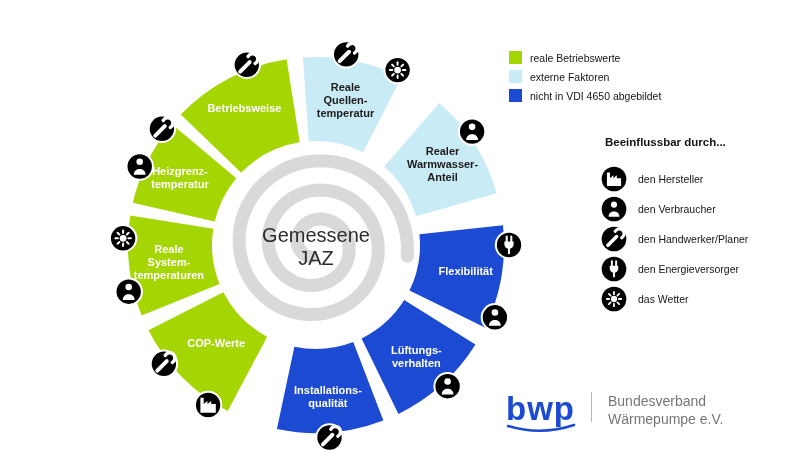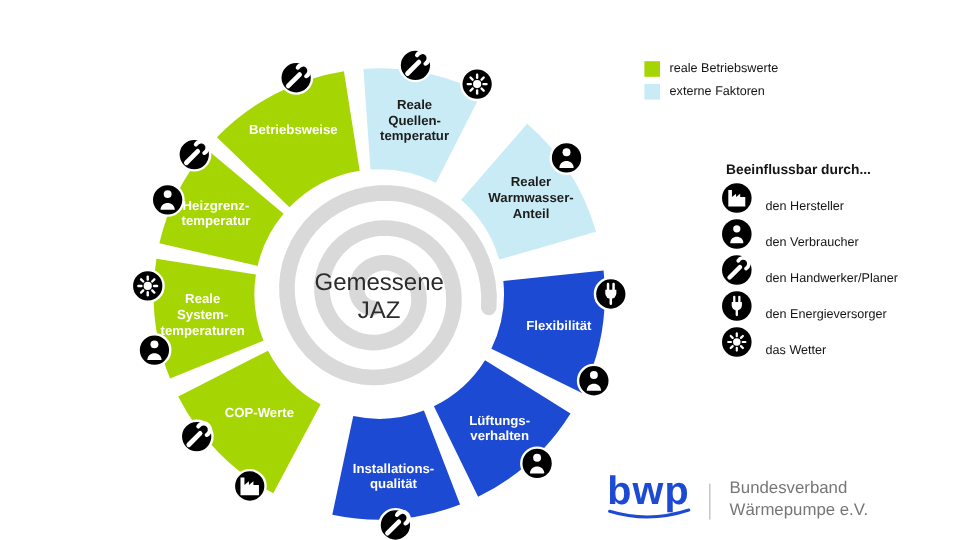--- a/index.html
+++ b/index.html
@@ -1,29 +1,29 @@
 <!DOCTYPE html>
 <html><head>
 <meta charset="utf-8">
 <style>
   html,body{margin:0;padding:0;background:#fff;}
   .canvas{position:relative;width:800px;height:450px;background:#ffffff;overflow:hidden;
           font-family:"Liberation Sans",sans-serif;}
   #diagram{position:absolute;left:0;top:0;}
   .title{position:absolute;left:141px;top:6px;font-size:16px;font-weight:bold;color:#141414;letter-spacing:.2px;}
   .legend{position:absolute;left:509px;top:51px;}
-  .legend-row{display:flex;gap:8px;margin-bottom:6px;margin-left:28px;}
+  .legend-row{display:flex;align-items:center;gap:8px;margin-bottom:6px;}
   .swatch{width:13px;height:13px;flex:0 0 13px;}
   .legend-label{font-size:10.5px;color:#141414;}
   .influencers{position:absolute;left:601px;top:136px;}
-  .inf-heading{font-size:11.5px;font-weight:bold;color:#141414;margin-left:4px;}
-  .inf-row{display:flex;align-items:flex-end;gap:11px;height:30px;}
+  .inf-heading{font-size:11.5px;font-weight:bold;color:#141414;margin-bottom:16px;margin-left:4px;}
+  .inf-row{display:flex;align-items:center;gap:11px;height:30px;}
   .inf-icon{width:26px;height:26px;flex:0 0 26px;}
   .inf-label{font-size:10.5px;color:#141414;}
-  .logo{position:absolute;left:506px;top:392px;display:flex;align-items:flex-end;gap:16px;}
+  .logo{position:absolute;left:506px;top:392px;display:flex;align-items:flex-start;gap:16px;}
   .logo-mark{position:relative;padding-bottom:8px;}
   .logo-text{font-size:33px;font-weight:bold;letter-spacing:1px;line-height:1;}
   .logo-swoosh{position:absolute;left:0;top:31px;}
   .logo-divider{width:1px;height:30px;background:#b9b9b9;}
   .logo-org{font-size:14px;color:#767676;line-height:1.3;}
   svg text{font-family:"Liberation Sans",sans-serif;}
 </style>
 </head>
 <body>
 
@@ -167,20 +167,24 @@
 
   <div class="legend">
     <div class="legend-row">
       <span class="swatch" style="background: rgb(165, 214, 3);"></span>
       <span class="legend-label">reale Betriebswerte</span>
     </div>
     <div class="legend-row">
       <span class="swatch" style="background: rgb(200, 235, 246);"></span>
       <span class="legend-label">externe Faktoren</span>
     </div>
+    <div class="legend-row">
+      <span class="swatch" style="background: rgb(29, 74, 210);"></span>
+      <span class="legend-label">nicht in VDI 4650 abgebildet</span>
+    </div>
   </div>
 
   <div class="influencers">
     <div class="inf-heading">Beeinflussbar durch...</div>
     <div class="inf-row">
       <span class="inf-icon"><svg width="26" height="26" viewBox="-13.5 -13.5 27 27">
             <circle cx="0" cy="0" r="12.8" fill="#000000"></circle>
             <g transform="scale(1.05)">
               <path d="M -7 7 L -7 -6.5 L -4 -6.5 L -4 -0.8 L -0.6 -3.6 L -0.6 -0.8 L 2.8 -3.6 L 2.8 -0.8 L 7 -0.8 L 7 7 Z" fill="#fff"></path>
             </g>

